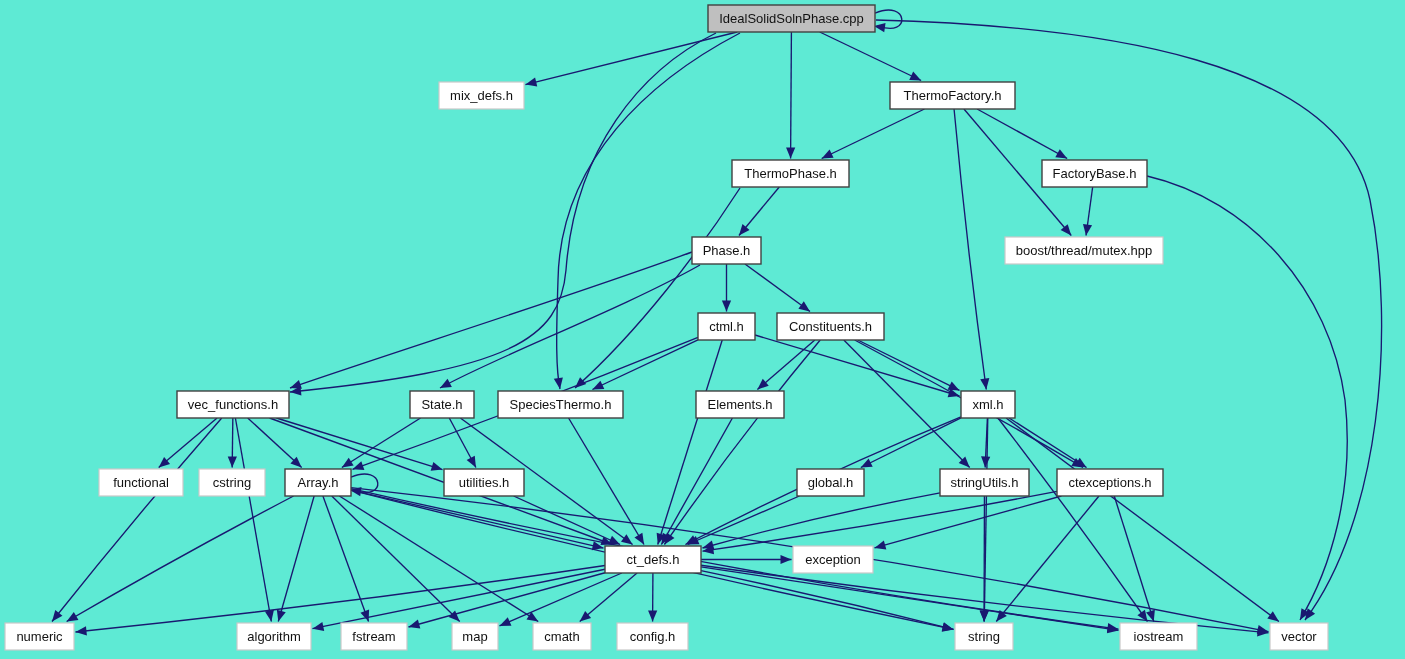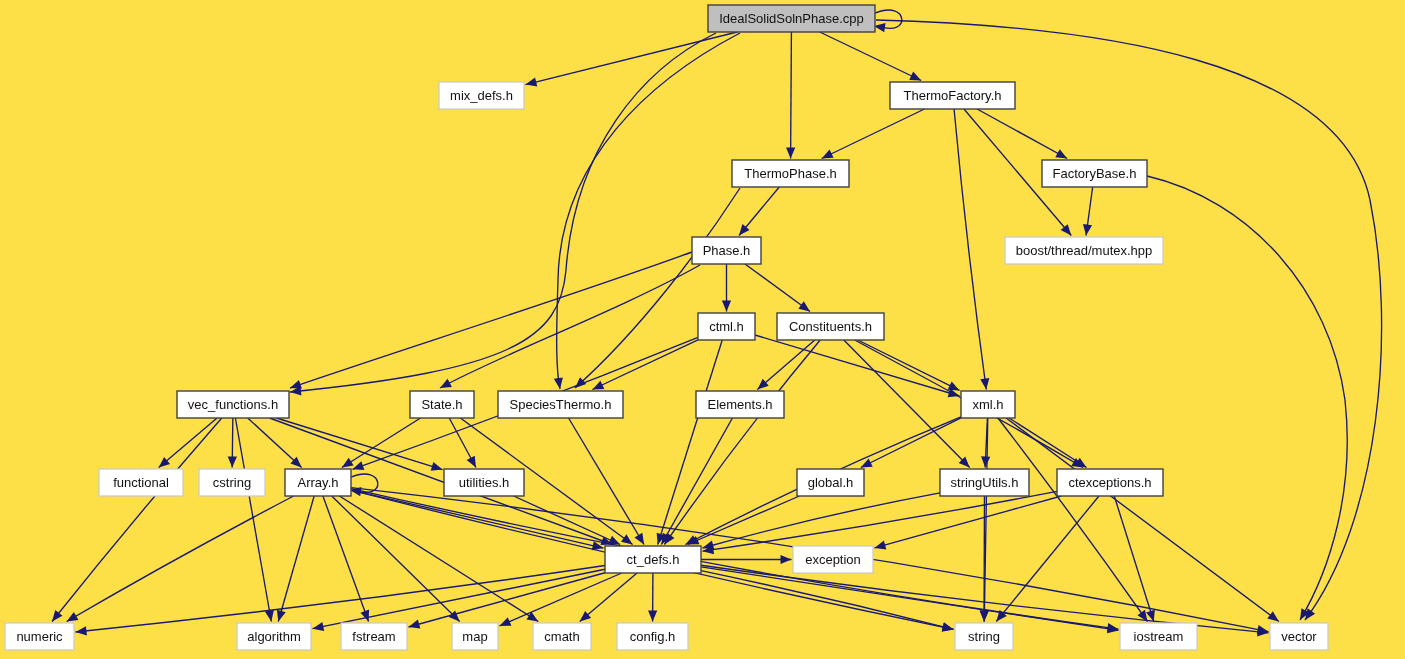--- a/index.html
+++ b/index.html
@@ -4,21 +4,21 @@
 <style>
   html, body {
     margin: 0;
     padding: 0;
     background: #ffffff;
   }
   #canvas-wrap {
     position: relative;
     width: 1405px;
     height: 659px;
-    background: #fde047;
+    background: #5eead4;
     overflow: hidden;
     font-family: "Liberation Sans", sans-serif;
   }
   svg#graph {
     position: absolute;
     left: 0;
     top: 0;
     width: 1405px;
     height: 659px;
   }

